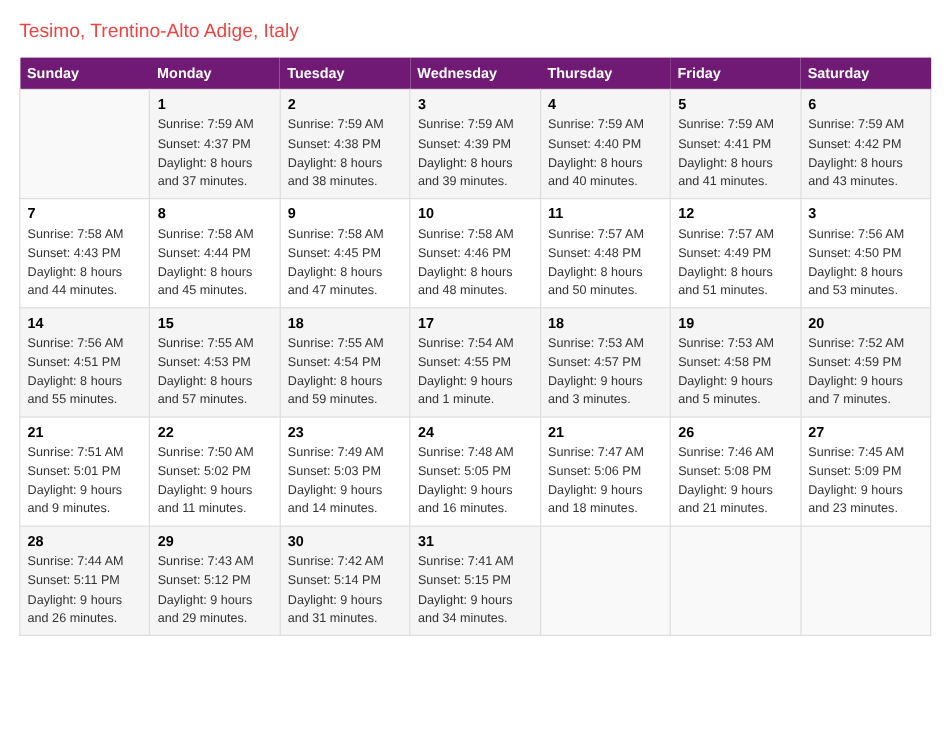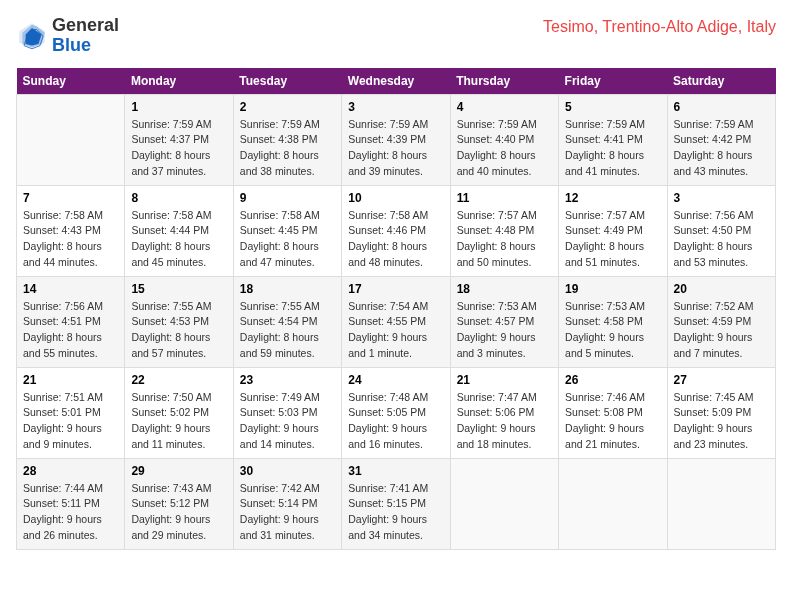--- a/index.html
+++ b/index.html
@@ -83,32 +83,20 @@
       line-height: 1.5;
     }
     .empty-cell {
       background: #f9f9f9;
     }
   </style>
 </head>
 <body>
 
 <div class="header-section">
-  <div class="logo">
-    <svg class="logo-icon" viewBox="0 0 40 40">
-      <polygon points="20,4 36,14 36,28 20,36 4,28 4,14" fill="#1565c0" opacity="0.15"></polygon>
-      <polygon points="26,8 36,16 32,30 20,34 8,30 8,16 20,6" fill="#1565c0" opacity="0.3"></polygon>
-      <polygon points="20,10 32,18 28,30 20,32 12,30 12,18" fill="#1565c0"></polygon>
-      <polygon points="26,12 34,20 30,32 20,36 10,32 14,20 20,12" fill="none" stroke="#1565c0" stroke-width="1"></polygon>
-    </svg>
-    <div class="logo-text">
-      <span class="logo-general">General</span><br>
-      <span class="logo-blue">Blue</span>
-    </div>
-  </div>
   <div class="title-section">
     <div class="location">Tesimo, Trentino-Alto Adige, Italy</div>
   </div>
 </div>
 
 <table>
   <thead>
     <tr>
     <th>Sunday</th>
         <th>Monday</th>

